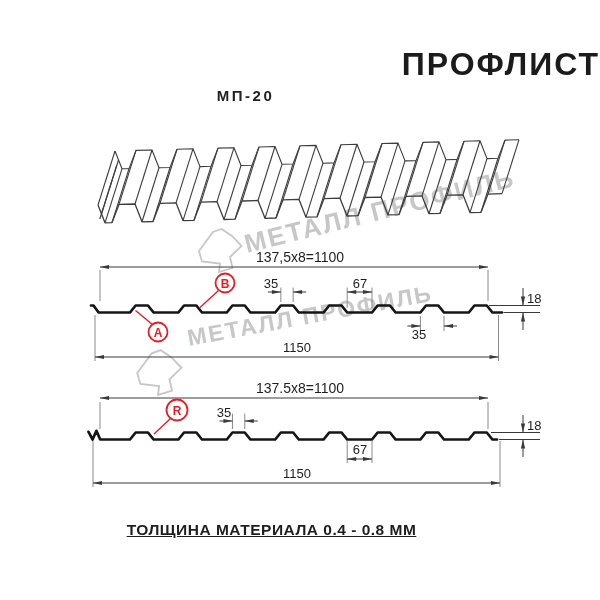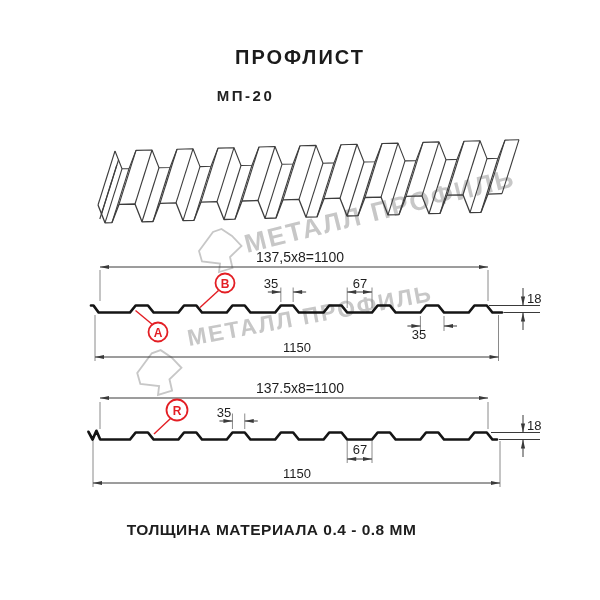--- a/index.html
+++ b/index.html
@@ -1,23 +1,23 @@
 <!DOCTYPE html>
 <html><head>
 <meta charset="utf-8">
 <style>
   html,body{margin:0;padding:0;}
   body{width:600px;height:600px;background:#ffffff;position:relative;overflow:hidden;
        font-family:"Liberation Sans", sans-serif;}
-  .title{position:absolute;left:0;top:46px;width:600px;text-align:center;
-         font-size:20px;font-weight:bold;letter-spacing:2px;color:#1b1b1b;}
+  .title{position:absolute;left:0;top:46px;width:600px;text-align:right;
+         font-size:32px;font-weight:bold;letter-spacing:2px;color:#1b1b1b;}
   .subtitle{position:absolute;left:0;top:87px;width:491px;text-align:center;
          font-size:15px;font-weight:600;letter-spacing:2.5px;color:#222;}
   .footnote{position:absolute;left:0;top:521px;width:543px;text-align:center;
-         font-size:15.5px;font-weight:bold;letter-spacing:0.5px;color:#1e1e1e;}
+         font-size:15.5px;font-weight:bold;letter-spacing:0.5px;color:#1e1e1e;text-decoration:underline;}
   svg{position:absolute;left:0;top:0;}
   text{font-family:"Liberation Sans", sans-serif;}
   .dim{font-size:13px;fill:#1e1e1e;}
   .dimbig{font-size:14px;fill:#1e1e1e;}
   .mark{font-size:12px;font-weight:bold;}
   .wm{font-weight:bold;letter-spacing:2px;}
 </style>
 </head>
 <body>
 

